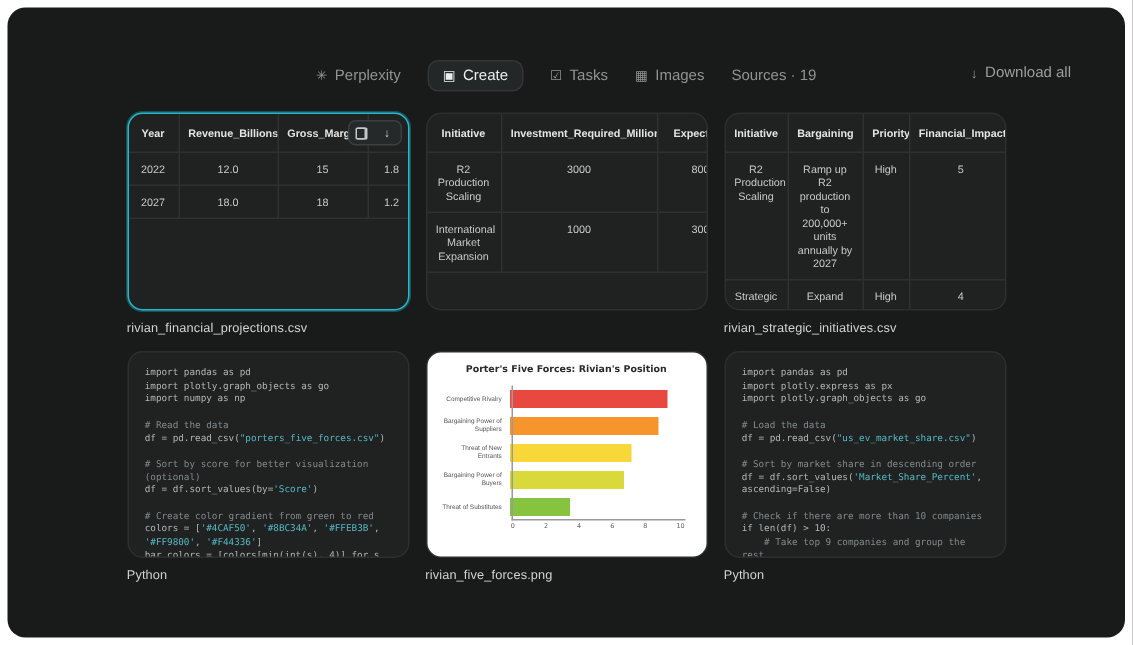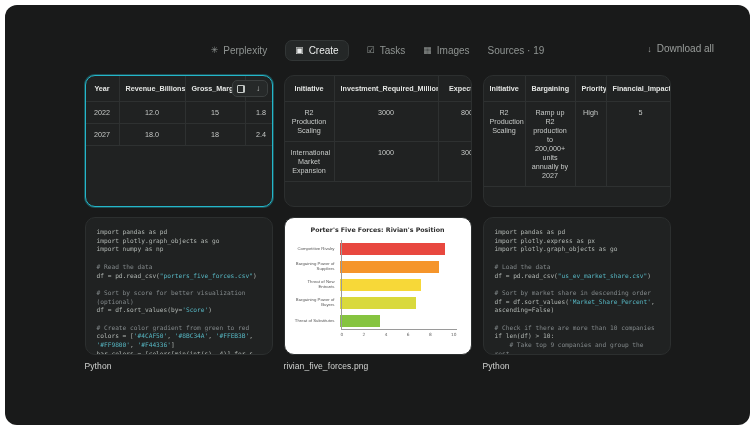--- a/index.html
+++ b/index.html
@@ -134,25 +134,26 @@
               <tr>
                 <td>2022</td>
                 <td>12.0</td>
                 <td>15</td>
                 <td>1.8</td>
               </tr>
               <tr>
                 <td>2027</td>
                 <td>18.0</td>
                 <td>18</td>
-                <td>2.4</td>
+                <td>1.2</td>
               </tr>
             </tbody>
           </table>
         </div>
+      <div class="caption">rivian_financial_projections.csv</div>
     </div>
 
     <div class="asset">
       <div class="preview t-roi">
           <table>
             <tbody>
               <tr>
                 <th>Initiative</th>
                 <th>Investment_Required_Millions</th>
                 <th>Expected_</th>
@@ -181,23 +182,30 @@
                 <th>Bargaining</th>
                 <th>Priority</th>
                 <th>Financial_Impact_</th>
               </tr>
               <tr>
                 <td>R2 Production Scaling</td>
                 <td>Ramp up R2 production to 200,000+ units annually by 2027</td>
                 <td>High</td>
                 <td>5</td>
               </tr>
+              <tr>
+                <td>Strategic</td>
+                <td>Expand</td>
+                <td>High</td>
+                <td>4</td>
+              </tr>
             </tbody>
           </table>
         </div>
+      <div class="caption">rivian_strategic_initiatives.csv</div>
     </div>
 
     <div class="asset row2">
       <div class="preview code">
           <div class="cl"><span>import pandas as pd</span></div>
           <div class="cl"><span>import plotly.graph_objects as go</span></div>
           <div class="cl"><span>import numpy as np</span></div>
           <div class="cl"></div>
           <div class="cl com"># Read the data</div>
           <div class="cl"><span>df = pd.read_csv(</span><span class="str">"porters_five_forces.csv"</span><span>)</span></div>

